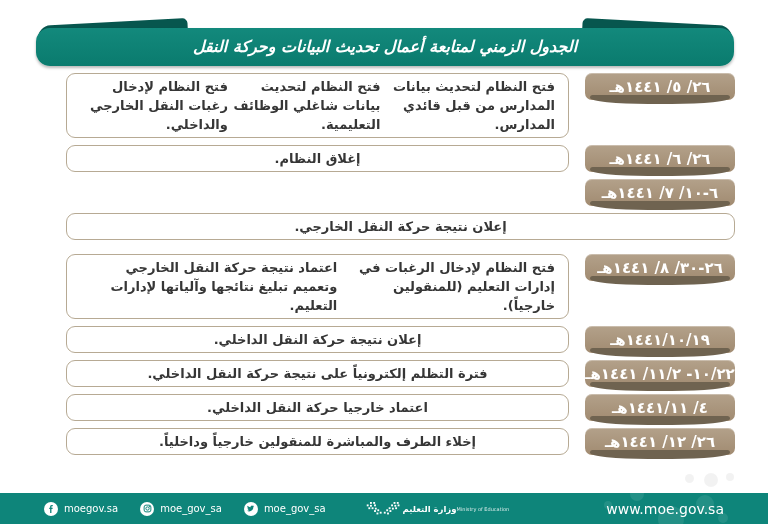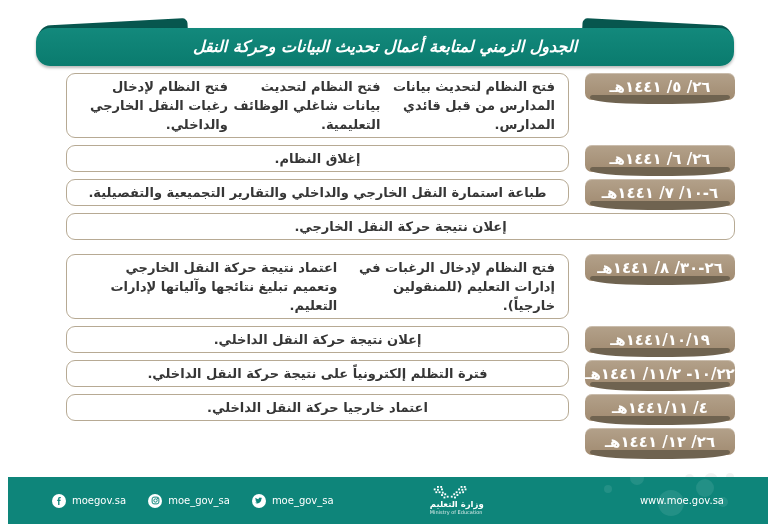--- a/index.html
+++ b/index.html
@@ -26,33 +26,33 @@
     display:flex;align-items:center;justify-content:center;}
   .badge::after{content:"";position:absolute;left:5px;right:5px;bottom:-4px;height:9px;
     background:#6f6350;border-radius:4px 4px 60% 60% / 4px 4px 100% 100%;z-index:-1;}
   .badge-text{color:#fff;font-size:15px;font-weight:bold;white-space:nowrap;}
   .tbox{flex:1;box-sizing:border-box;background:#fff;border:1px solid #b7aa94;
     border-radius:9px;padding:3px 13px;min-height:27px;
     display:flex;flex-direction:row;justify-content:center;margin-left:33px;}
   .tline{font-size:13px;font-weight:bold;color:#363636;line-height:19px;text-align:right;}
 
   
-  .footer{position:absolute;left:0;right:0;bottom:0;height:47px;background:#0e857a;
-    display:flex;align-items:center;justify-content:space-between;overflow:hidden;margin-left:8px;}
+  .footer{position:absolute;left:0;right:0;bottom:0;height:31px;background:#0e857a;
+    display:flex;align-items:center;justify-content:space-between;overflow:hidden;}
   .social{display:flex;align-items:center;gap:22px;margin-left:44px;}
   .soc{display:flex;align-items:center;gap:6px;cursor:pointer;}
   .soc-ic{width:14px;height:14px;border-radius:50%;background:#fff;
     display:flex;align-items:center;justify-content:center;}
   .soc-ic svg{display:block;}
   .soc-h{color:#fff;font-size:10px;}
-  .moe-logo{display:flex;flex-direction:column;line-height:1;
+  .moe-logo{display:flex;flex-direction:row;align-items:center;line-height:1;
     margin-left:-60px;}
   .logo-ar{color:#fff;font-size:8.5px;font-weight:bold;margin-top:1px;}
   .logo-en{color:rgba(255,255,255,.85);font-size:5px;margin-top:1px;}
-  .website{color:#fff;font-size:10px;margin-right:44px;position:relative;z-index:1;cursor:pointer;}
+  .website{color:#fff;font-size:14px;margin-right:44px;position:relative;z-index:1;cursor:pointer;}
   .bub{position:absolute;border-radius:50%;background:rgba(255,255,255,.09);}
   .b1{right:54px;top:2px;width:18px;height:18px;}
   .b2{right:84px;top:13px;width:26px;height:26px;}
   .b3{right:124px;top:-6px;width:14px;height:14px;}
   .b4{right:40px;top:20px;width:10px;height:10px;}
   .b5{right:156px;top:8px;width:8px;height:8px;}
   .gbub{position:absolute;border-radius:50%;background:rgba(0,0,0,.05);}
   .g1{right:50px;bottom:37px;width:14px;height:14px;}
   .g2{right:74px;bottom:41px;width:9px;height:9px;}
   .g3{right:34px;bottom:43px;width:8px;height:8px;}
@@ -88,23 +88,20 @@
       </div>
       <div class="tbox">
         <div class="tline">إغلاق النظام.</div>
       </div>
     </div>
 
     <div class="trow">
       <div class="badge">
         <span class="badge-text">٦-١٠/ ٧/ ١٤٤١هـ</span>
       </div>
-      <div class="tbox">
-        <div class="tline">طباعة استمارة النقل الخارجي والداخلي والتقارير التجميعية والتفصيلية.</div>
-      </div>
     </div>
 
     <div class="trow">
       <div class="tbox">
         <div class="tline">إعلان نتيجة حركة النقل الخارجي.</div>
       </div>
     </div>
 
     <div class="trow">
     </div>
@@ -142,20 +139,23 @@
         <span class="badge-text">٤/ ١١/‏١٤٤١هـ</span>
       </div>
       <div class="tbox">
         <div class="tline">اعتماد خارجيا حركة النقل الداخلي.</div>
       </div>
     </div>
 
     <div class="trow">
       <div class="badge">
         <span class="badge-text">٢٦/ ١٢/ ١٤٤١هـ</span>
+      </div>
+      <div class="tbox">
+        <div class="tline">إخلاء الطرف والمباشرة للمنقولين خارجياً وداخلياً.</div>
       </div>
     </div>
 
   </div>
 
   <span class="gbub g1"></span>
   <span class="gbub g2"></span>
   <span class="gbub g3"></span>
 
   <div class="footer" dir="ltr">

